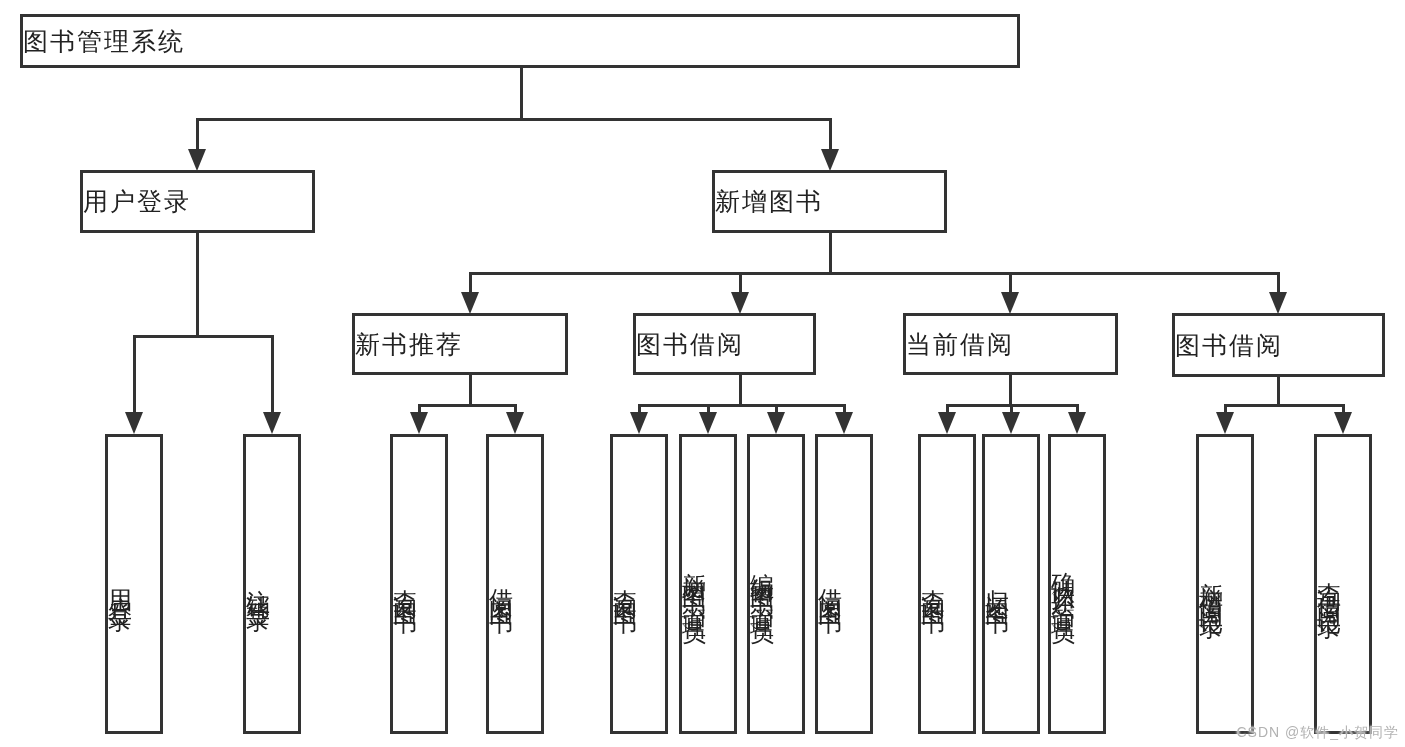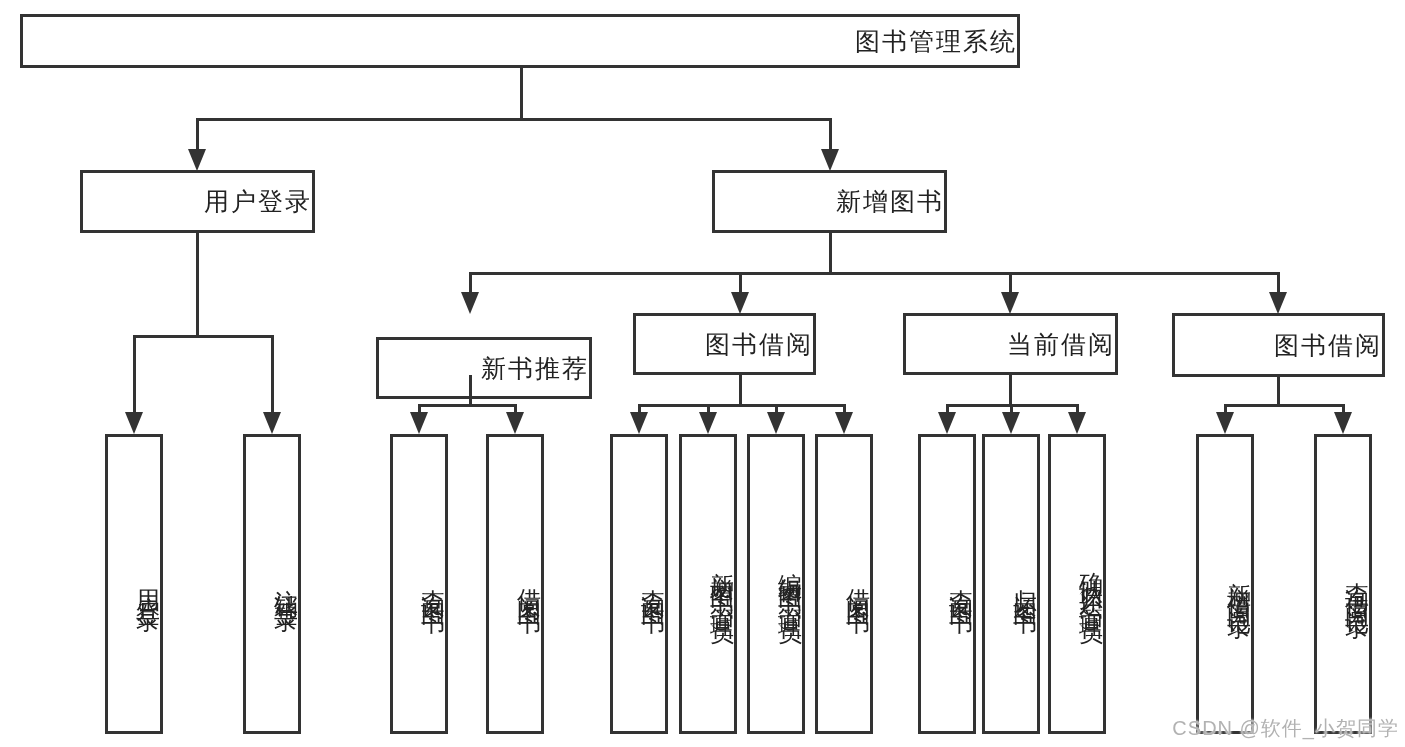--- a/index.html
+++ b/index.html
@@ -4,40 +4,40 @@
 <style>
   * { margin:0; padding:0; box-sizing:border-box; }
   html,body { background:#ffffff; }
   body { font-family:"Liberation Sans","DejaVu Sans",sans-serif; }
   .canvas {
     position:relative; width:1405px; height:747px;
     background:#ffffff; overflow:hidden;
   }
   .node {
     position:absolute; border:3px solid #333333; background:#ffffff;
-    display:flex; align-items:center; justify-content:flex-end;
+    display:flex; align-items:center; justify-content:flex-start;
     color:#222222;
   }
   .hnode { font-size:25px; letter-spacing:2px; }
   .vnode span {
     writing-mode:vertical-rl; text-orientation:mixed;
     font-size:24px; letter-spacing:7px; line-height:1;
     white-space:nowrap;
   }
   .line { position:absolute; background:#333333; }
   .vline { width:3px; }
   .hline { height:3px; }
   .arrow {
     position:absolute; width:0; height:0;
     border-left:9px solid transparent; border-right:9px solid transparent;
     border-top:22px solid #333333;
   }
   .watermark {
     position:absolute; right:6px; bottom:5px;
-    font-size:20px; color:#b2b2b2; letter-spacing:1px;
+    font-size:14px; color:#b2b2b2; letter-spacing:1px;
     text-shadow:0 0 3px #ffffff, 0 0 2px #ffffff;
     z-index:5;
   }
 </style>
 </head>
 <body>
 
 <div class="canvas">
 
   <div class="node hnode" style="left:20px; top:14px; width:1000px; height:54px;">
@@ -69,21 +69,21 @@
   <div class="line hline" style="left:469px; top:272px; width:811px;"></div>
   <div class="line vline" style="left:469px; top:272px; height:24px;"></div>
   <div class="arrow" style="left:461px; top:292px;"></div>
   <div class="line vline" style="left:739px; top:272px; height:24px;"></div>
   <div class="arrow" style="left:731px; top:292px;"></div>
   <div class="line vline" style="left:1009px; top:272px; height:24px;"></div>
   <div class="arrow" style="left:1001px; top:292px;"></div>
   <div class="line vline" style="left:1277px; top:272px; height:24px;"></div>
   <div class="arrow" style="left:1269px; top:292px;"></div>
 
-  <div class="node hnode" style="left:376px; top:313px; width:216px; height:62px;margin-top:24px;">
+  <div class="node hnode" style="left:352px; top:313px; width:216px; height:62px;">
     <span>新书推荐</span>
   </div>
   <div class="node hnode" style="left:633px; top:313px; width:183px; height:62px;">
     <span>图书借阅</span>
   </div>
   <div class="node hnode" style="left:903px; top:313px; width:215px; height:62px;">
     <span>当前借阅</span>
   </div>
   <div class="node hnode" style="left:1172px; top:313px; width:213px; height:64px;">
     <span>图书借阅</span>

